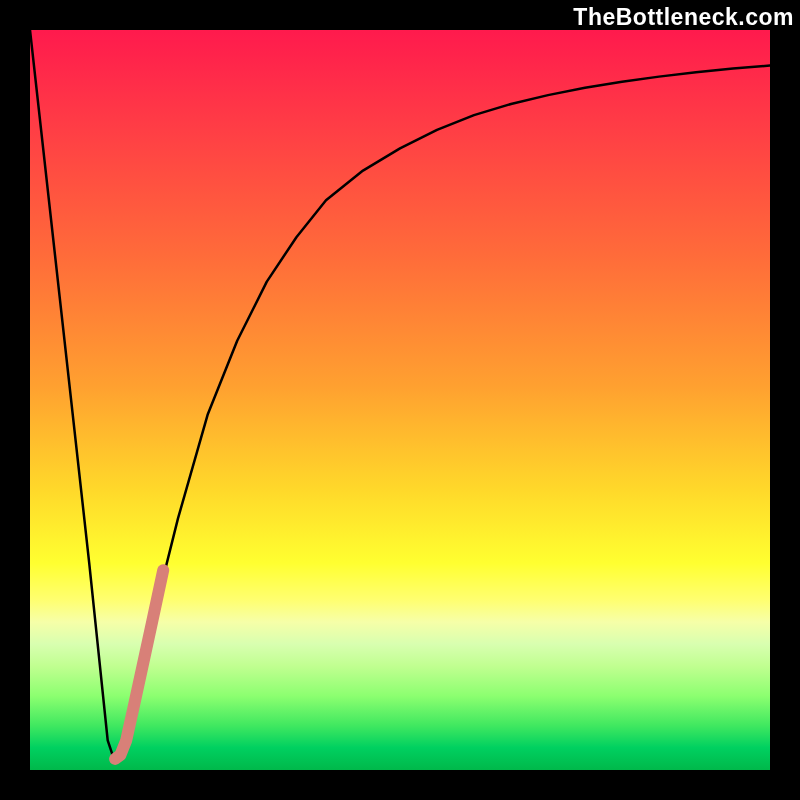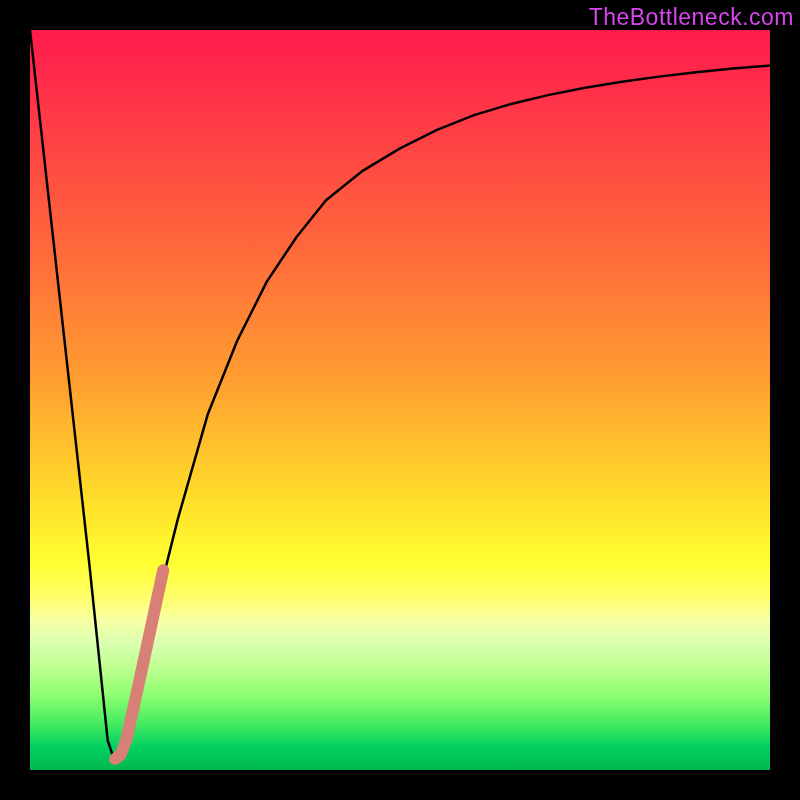--- a/index.html
+++ b/index.html
@@ -41,23 +41,23 @@
       #8cff70 90%,
       #40e860 94%,
       #00d060 97%,
       #00b84a 100%
     );
   }
   .watermark {
     position: absolute;
     top: 4px;
     right: 6px;
-    color: #d946ef;
+    color: #ffffff;
     font-size: 23px;
-    font-weight: 400;
+    font-weight: 700;
     letter-spacing: 0.5px;
     user-select: none;
   }
 </style>
 </head>
 <body>
 
 <div class="frame">
   <div class="watermark">TheBottleneck.com</div>
   <div class="plot">

